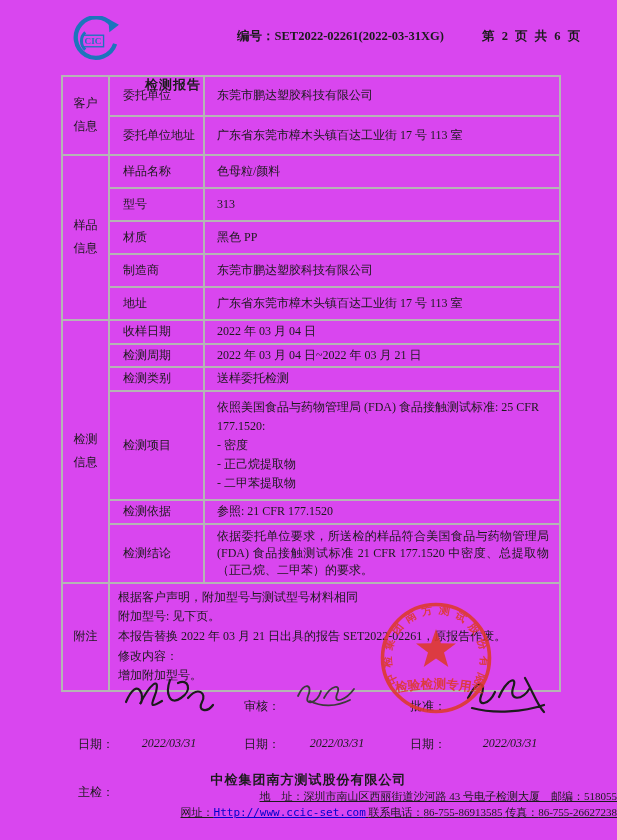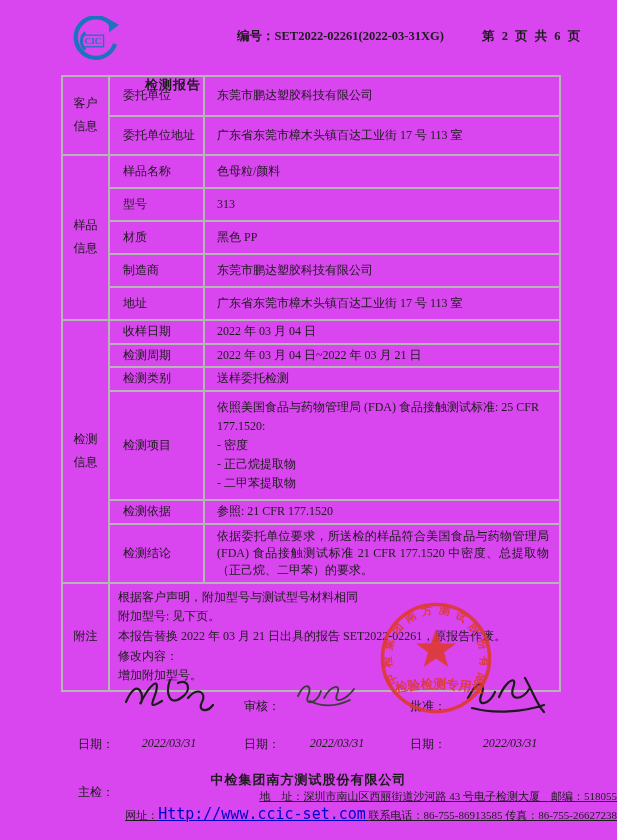--- a/index.html
+++ b/index.html
@@ -32,21 +32,21 @@
   .stamp { position:absolute; left:366px; top:588px; width:140px; height:148px; opacity:.88; }
   
   .sig-label { position:absolute; font-size:12px; }
   .sig-svg { position:absolute; }
   .date-val { position:absolute; width:110px; text-align:center; font-size:12px;font-style:italic; }
   
   .ft-company { position:absolute; left:0; top:771px; width:617px; text-align:center; font-size:13px; font-weight:bold; letter-spacing:1px; }
   .ft-line { position:absolute; left:0; width:617px; text-align:right; font-size:11px;text-decoration:underline; }
   .ft-addr { top:789px; }
   .ft-web  { top:805px; }
-  a.weblink { color:#0000cc; text-decoration:underline; font-family:"DejaVu Sans Mono","Liberation Mono",monospace; font-size:15px; cursor:pointer; }
+  a.weblink { color:#0000cc; text-decoration:underline; font-family:"DejaVu Sans Mono","Liberation Mono",monospace; font-size:11px; cursor:pointer; }
 </style>
 </head>
 <body>
 
 <div class="page">
 
   <svg class="hdr-logo" viewBox="0 0 60 52">
     <path d="M50,10 A21,21 0 1 0 53,29" fill="none" stroke="#1c75bc" stroke-width="4.5"></path>
     <polygon points="46,3 57,9 47,17" fill="#1c75bc"></polygon>
     <path d="M22,17 A12,12 0 0 0 22,35" fill="none" stroke="#1c75bc" stroke-width="3"></path>

